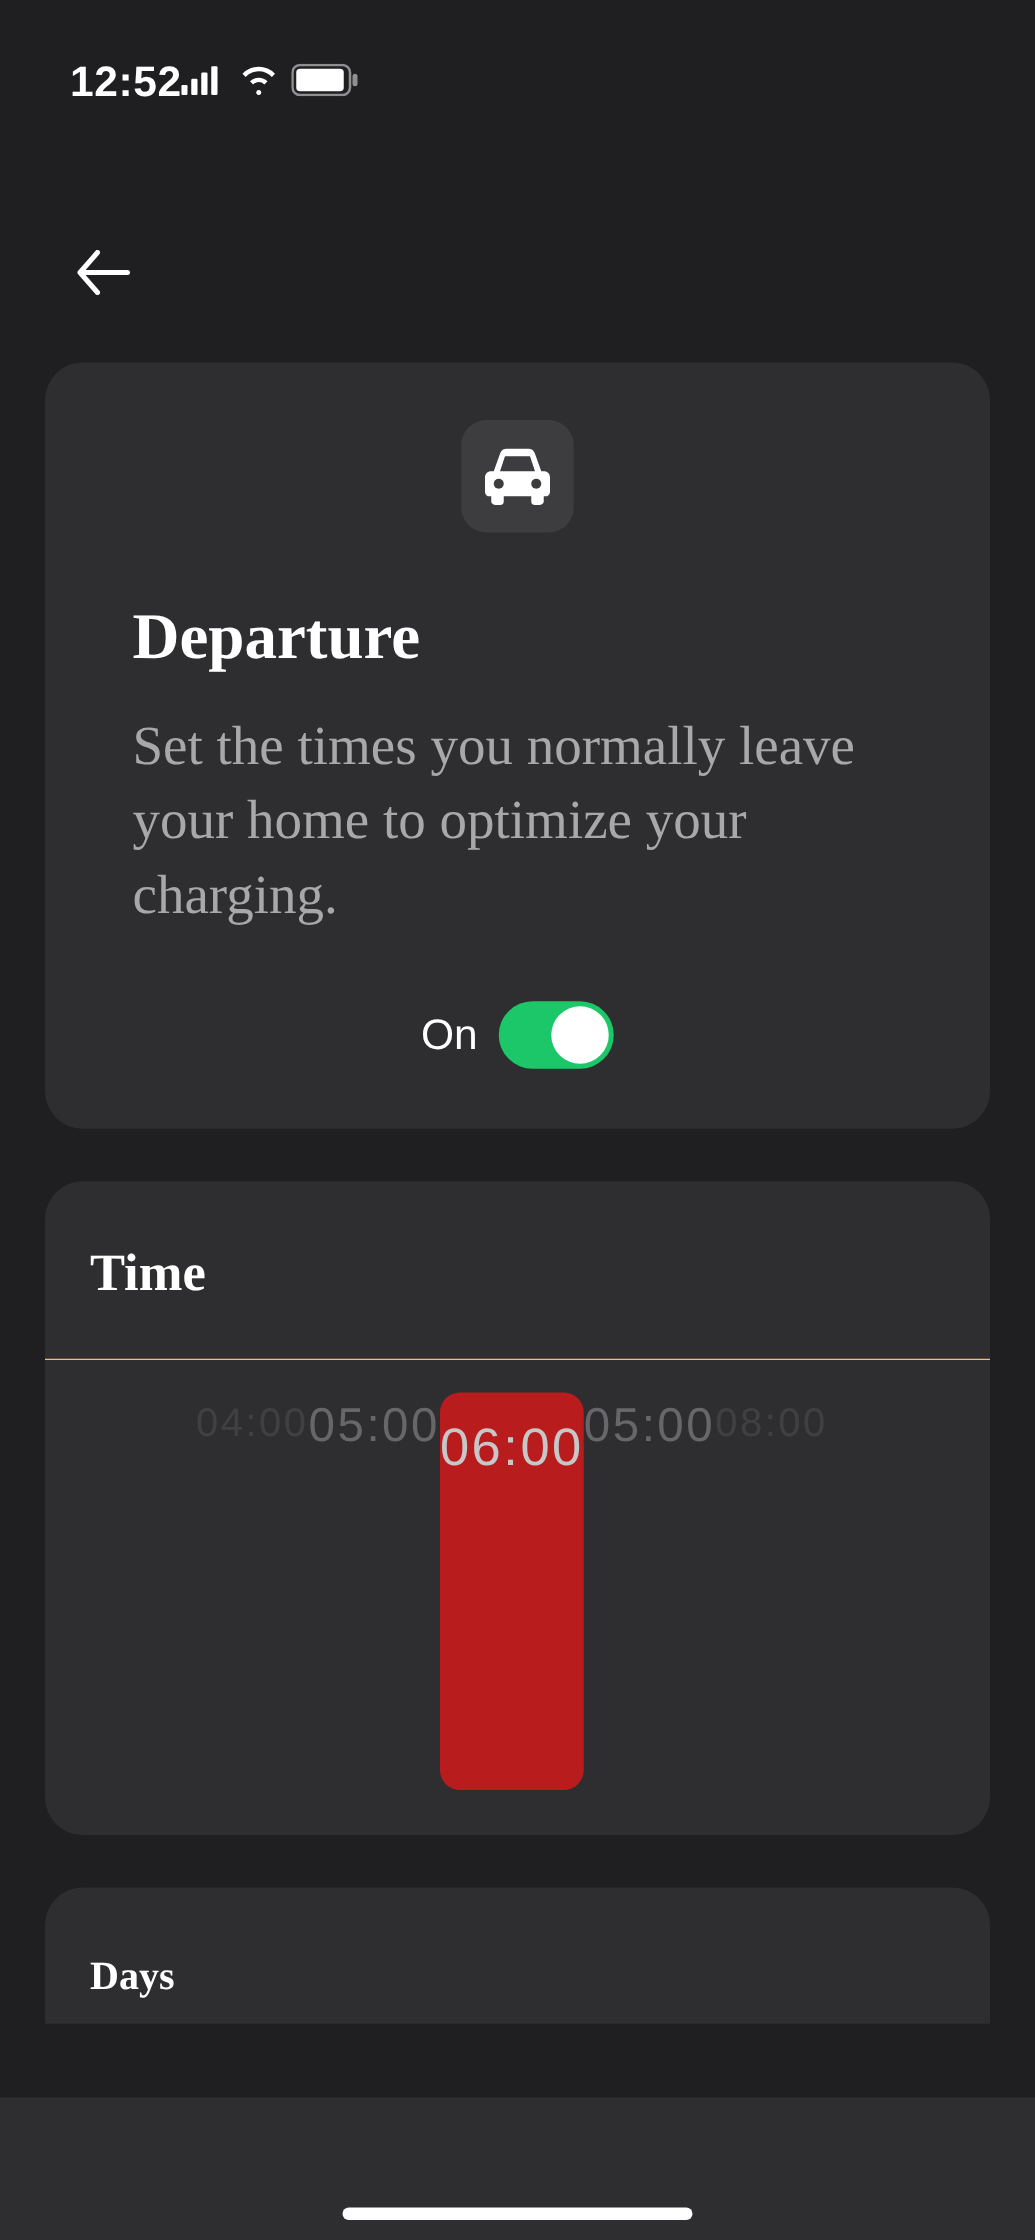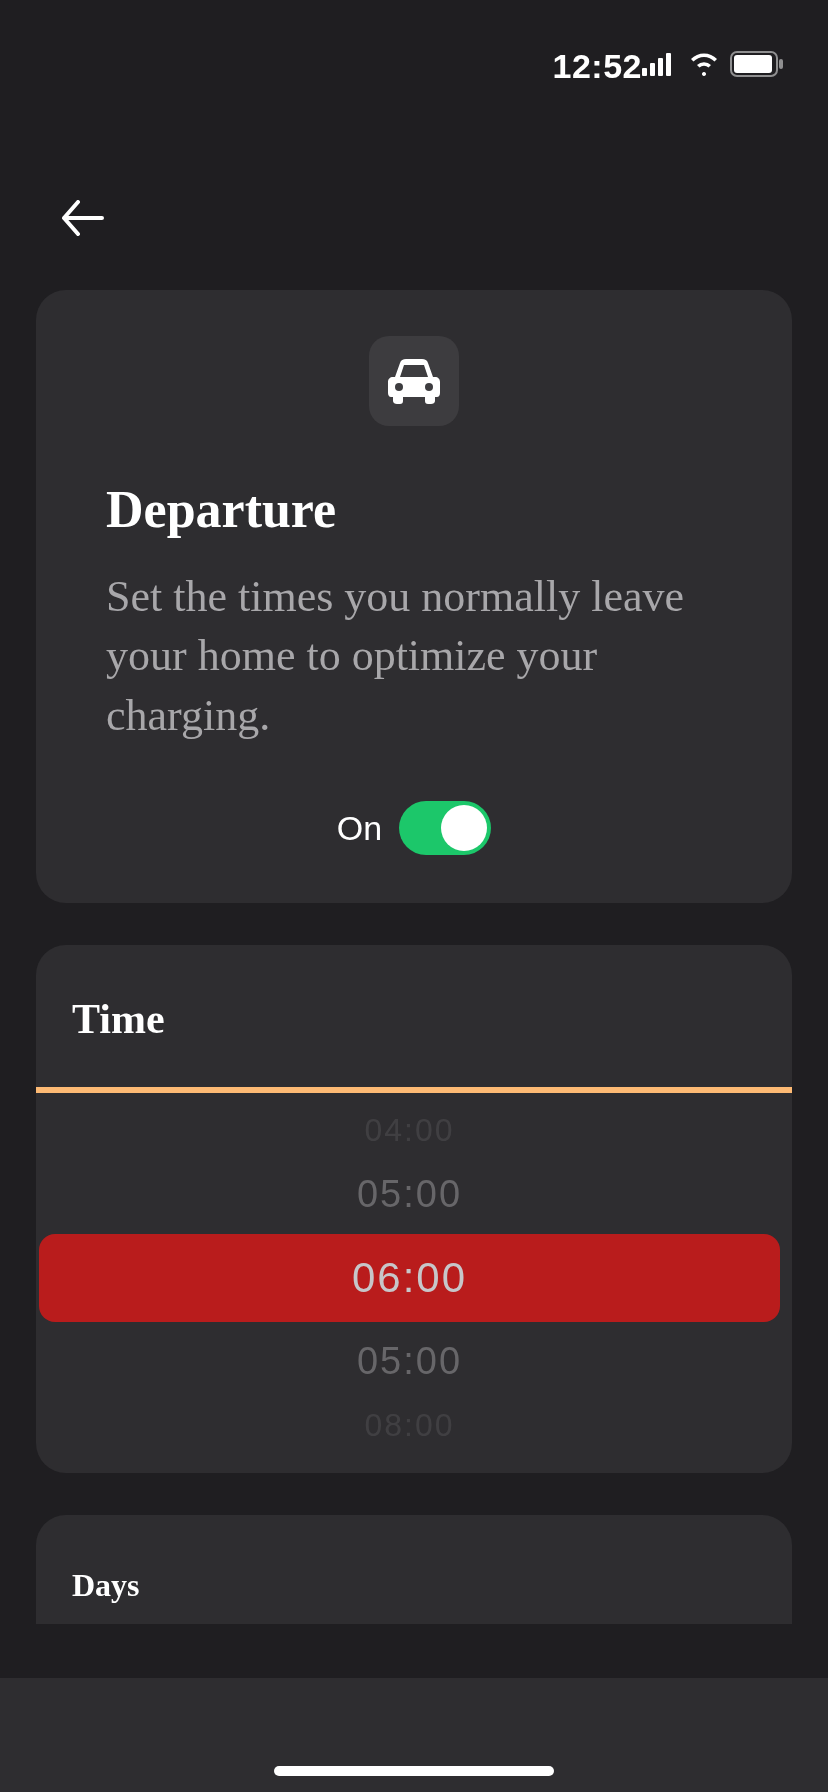--- a/index.html
+++ b/index.html
@@ -13,21 +13,21 @@
     height: 1792px;
     background: #1f1e21;
     font-family: -apple-system, BlinkMacSystemFont, "Segoe UI", Helvetica, Arial, sans-serif;
     color: #fff;
     overflow: hidden;
   }
   
   
   .status-bar {
     display: flex;
-    justify-content: flex-end;
+    justify-content: flex-start;
     align-items: center;
     padding: 44px 42px 0 56px;
     height: 88px;
   }
   
   .status-time {
     font-size: 34px;
     font-weight: 600;
     letter-spacing: 0.5px;
   }
@@ -125,29 +125,29 @@
     border-radius: 50%;
   }
   
   
   .section-title {
     font-family: Georgia, "Times New Roman", serif;
     font-size: 42px;
     font-weight: 700;
     color: #fff;
     padding: 50px 0 44px 36px;
-    border-bottom: 6px solid #fdba74;
+    border-bottom: 1px solid #fdba74;
   }
   
   .time-picker {
     height: 380px;
     position: relative;
     overflow: hidden;
     display: flex;
-    flex-direction: column;
+    flex-direction: row;
     justify-content: center;
     padding: 20px 12px 30px 3px;
   }
   
   .time-option {
     text-align: center;
     font-size: 38px;
     letter-spacing: 2px;
     padding: 12px 0;
     color: #676669;

